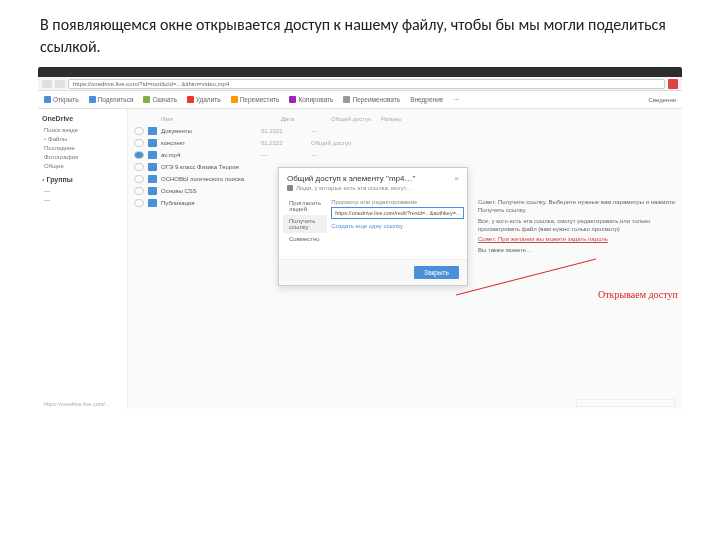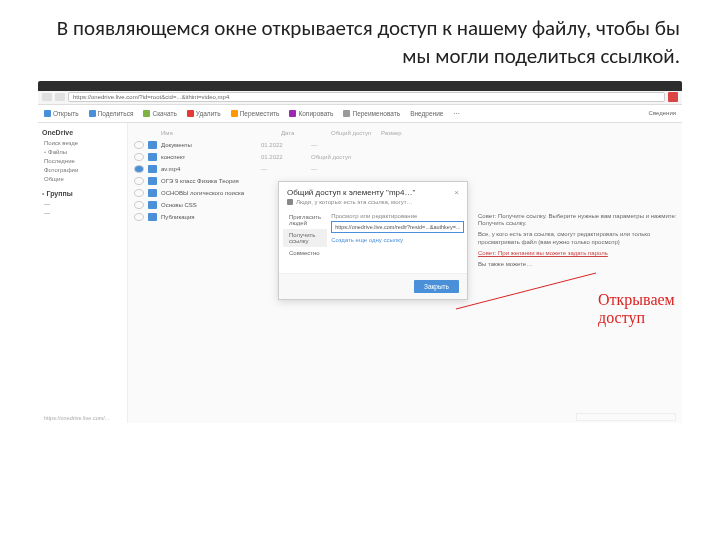--- a/index.html
+++ b/index.html
@@ -1,17 +1,17 @@
 <!DOCTYPE html>
 <html><head>
 <meta charset="utf-8">
 <style>
   * { box-sizing: border-box; margin: 0; padding: 0; }
   body { font-family: Arial, sans-serif; background: #fff; width: 720px; height: 540px; overflow: hidden; font-size: 8px; color: #333; }
-  .slide-title { font-size: 21px; color: #222; text-align: right; padding: 14px 40px 10px; line-height: 1.35; font-family: 'Calibri', Arial, sans-serif; }
+  .slide-title { font-size: 16px; color: #222; text-align: left; padding: 14px 40px 10px; line-height: 1.35; font-family: 'Calibri', Arial, sans-serif; }
   .browser-chrome { background: #2d2d2d; height: 10px; margin: 0 38px; border-radius: 2px 2px 0 0; position: relative; }
   .addr-bar { background: #f5f5f5; height: 14px; margin: 0 38px; display: flex; align-items: center; padding: 0 4px; gap: 3px; border-bottom: 1px solid #ddd; }
   .addr-icon { width: 10px; height: 8px; background: #e0e0e0; border-radius: 1px; }
   .addr-field { flex: 1; background: #fff; height: 10px; border: 1px solid #ccc; border-radius: 2px; font-size: 6px; color: #666; padding: 0 4px; line-height: 9px; overflow: hidden; white-space: nowrap; }
   .addr-end { width: 10px; height: 10px; background: #d44; border-radius: 1px; }
   .toolbar { background: #fff; height: 18px; margin: 0 38px; display: flex; align-items: center; padding: 0 6px; gap: 10px; border-bottom: 1px solid #e0e0e0; font-size: 6.5px; color: #666; }
   .toolbar-item { display: flex; align-items: center; gap: 2px; }
   .ti-icon { width: 7px; height: 7px; background: #999; border-radius: 1px; }
   .blue { background: #4a90d9; }
   .green { background: #7cb342; }
@@ -45,21 +45,21 @@
   .dlg-tab.active { background: #f0f0f0; }
   .dlg-right { flex: 1; padding: 4px 8px 6px 4px; }
   .dlg-label { font-size: 6px; color: #888; margin-bottom: 2px; }
   .dlg-input { border: 1px solid #4a90d9; padding: 2px 3px; font-size: 5.5px; color: #555; margin-bottom: 4px; background: #fff; white-space: nowrap; overflow: hidden; }
   .dlg-link { font-size: 6px; color: #4a90d9; }
   .dlg-foot { padding: 6px 8px; text-align: right; background: #f8f8f8; border-top: 1px solid #eee; margin-top: 8px; }
   .dlg-btn { background: #4a90d9; color: #fff; padding: 3px 10px; font-size: 6.5px; border: none; border-radius: 1px; }
   .right-notes { position: absolute; top: 90px; left: 440px; width: 210px; font-size: 6px; color: #666; }
   .note-line { margin-bottom: 3px; line-height: 1.3; }
   .note-link { color: #c44; text-decoration: underline; }
-  .annotation { position: absolute; top: 168px; left: 560px; color: #d22; font-size: 16px; font-family: 'Segoe Script', cursive; }
+  .annotation { position: absolute; top: 180px; left: 560px; color: #d22; font-size: 10px; font-family: 'Segoe Script', cursive; }
   .ann-line { position: absolute; top: 148px; left: 418px; width: 145px; height: 40px; pointer-events: none; }
   .footer-bits { position: absolute; bottom: 0; left: 4px; right: 4px; font-size: 5.5px; color: #aaa; padding: 2px; }
   .footer-right { position: absolute; bottom: 2px; right: 6px; width: 100px; height: 8px; border: 1px solid #eee; }
 </style>
 </head>
 <body>
 
 <div class="slide-title">В появляющемся окне открывается доступ к нашему файлу, чтобы бы мы могли поделиться ссылкой.</div>
 
 <div class="browser-chrome"></div>

